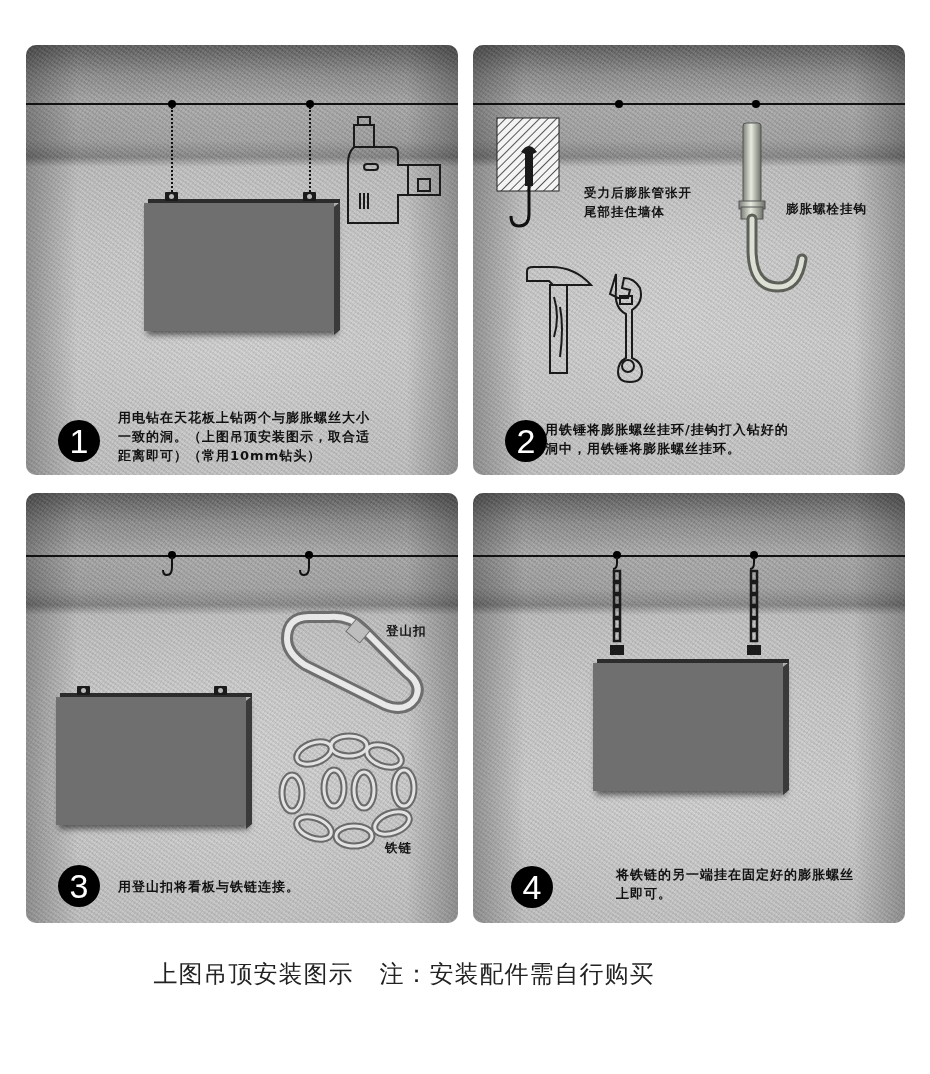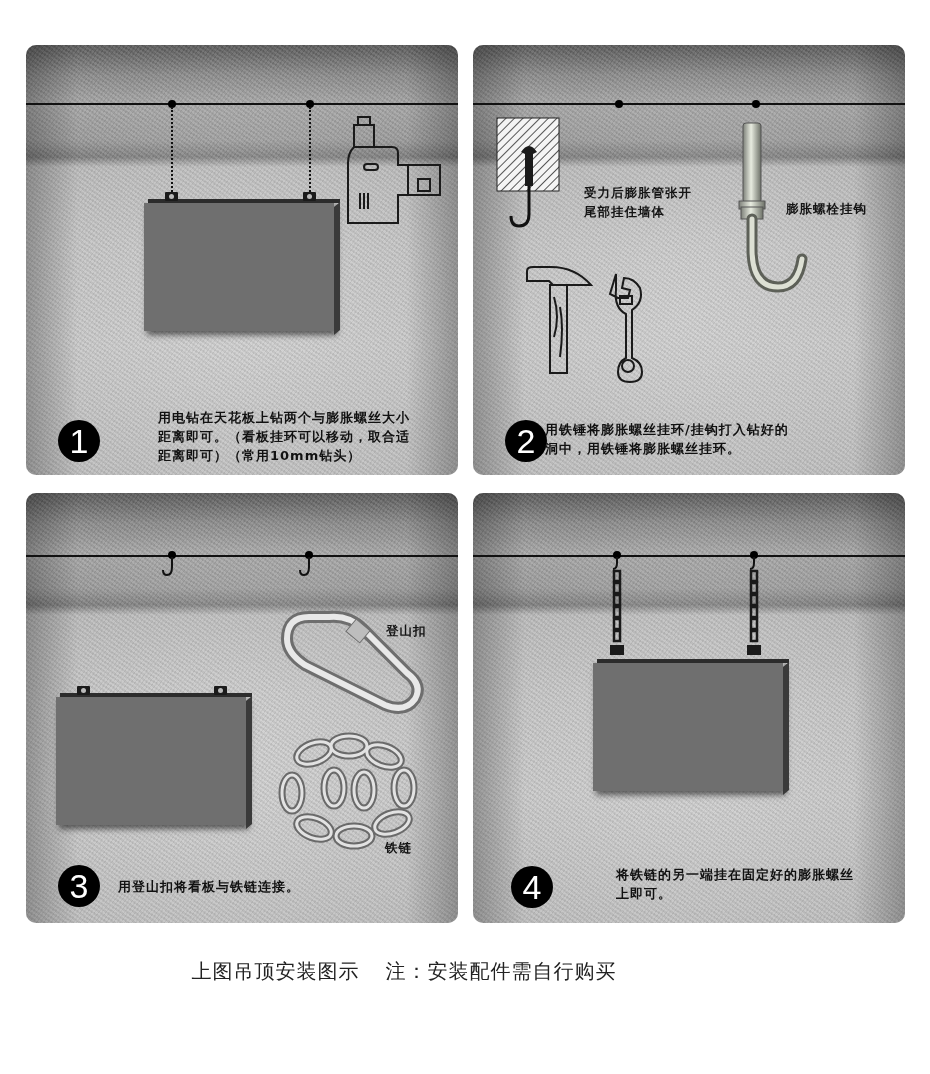--- a/index.html
+++ b/index.html
@@ -26,21 +26,21 @@
   .dot{position:absolute;width:8px;height:8px;border-radius:50%;background:#000;}
   .sign{position:absolute;background:#6f6f6f;box-shadow:3px 4px 6px rgba(0,0,0,0.55);}
   .sign-side{position:absolute;top:4px;right:-6px;width:6px;bottom:-4px;background:#3a3a3a;transform:skewY(-40deg);transform-origin:top left;}
   .sign-top{position:absolute;left:4px;right:-6px;top:-4px;height:4px;background:#2c2c2c;}
   .tab{position:absolute;width:13px;height:9px;background:#1b1b1b;border-radius:1px;}
   .tab::after{content:"";position:absolute;left:4px;top:2px;width:5px;height:5px;border-radius:50%;background:#bbb;}
   .num{position:absolute;width:42px;height:42px;border-radius:50%;background:#000;color:#fff;
     font-family:"Liberation Sans",sans-serif;font-size:34px;line-height:42px;text-align:center;}
   .step-text{position:absolute;font-family:"DejaVu Sans",sans-serif;font-weight:bold;font-size:13px;line-height:19px;color:#111;letter-spacing:1px;}
   .label{position:absolute;font-family:"DejaVu Sans",sans-serif;font-weight:bold;font-size:12.5px;line-height:19px;color:#141414;letter-spacing:1px;}
-  .caption{position:absolute;top:958px;left:0;width:808px;text-align:center;font-family:"DejaVu Sans",sans-serif;font-size:20px;color:#222;letter-spacing:1px;}
+  .caption{position:absolute;top:958px;left:0;width:808px;text-align:center;font-family:"DejaVu Sans",sans-serif;font-size:24px;color:#222;letter-spacing:1px;}
   .caption span{display:inline-block;}
   .caption .gap{width:26px;}
   svg{position:absolute;overflow:visible;}
 </style>
 </head>
 <body>
 
 <div class="panel" id="p1">
   <div class="layer">
     <div class="rail" style="top:58px;"></div>
@@ -61,23 +61,23 @@
         <path d="M8 30 q-6 6 -6 16 v60 h50 v-28 h42 v-30 h-42 v-12 q0 -6 -6 -6 z"></path>
         <rect x="18" y="47" width="14" height="6" rx="3"></rect>
         <rect x="72" y="62" width="12" height="12"></rect>
         <line x1="62" y1="48" x2="62" y2="78"></line>
         <line x1="14" y1="76" x2="14" y2="92"></line>
           <line x1="18" y1="76" x2="18" y2="92"></line>
           <line x1="22" y1="76" x2="22" y2="92"></line>
       </g>
     </svg>
     <div class="num" style="left:32px;top:375px;">1</div>
-    <div class="step-text" style="left:92px;top:363px;width:330px;margin-left:40px;">
+    <div class="step-text" style="left:92px;top:363px;width:330px;">
       <div>用电钻在天花板上钻两个与膨胀螺丝大小</div>
-      <div>距离即可。（看板挂环可以移动，取合适</div>
+      <div>一致的洞。（上图吊顶安装图示，取合适</div>
       <div>距离即可）（常用10mm钻头）</div>
     </div>
   </div>
 </div>
 
 <div class="panel" id="p2">
   <div class="layer">
     <div class="rail" style="top:58px;"></div>
     <div class="dot" style="left:142px;top:55px;"></div>
     <div class="dot" style="left:279px;top:55px;"></div>

